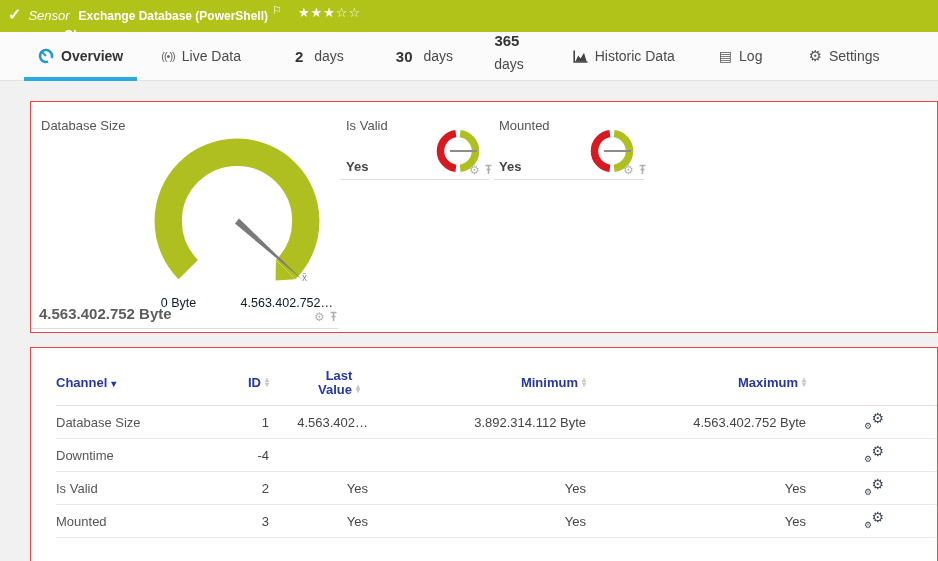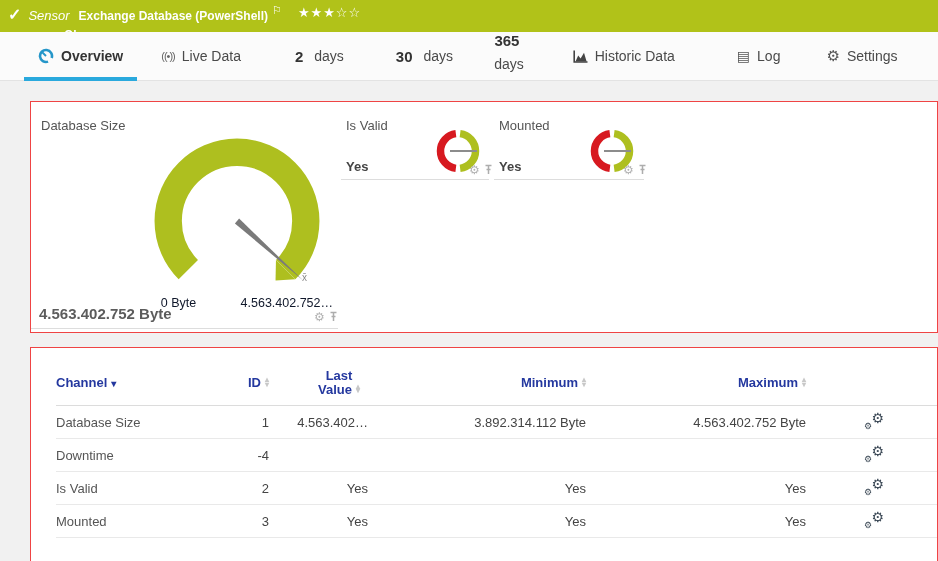--- a/index.html
+++ b/index.html
@@ -26,21 +26,21 @@
               border-bottom:1px solid #e3e3e3; display:flex; align-items:center; padding-left:24px; }
   .tab { position:relative; height:49px; display:flex; align-items:center; gap:7px;
          font-size:14px; color:#4a4a4a; cursor:pointer; white-space:nowrap; }
   .tab .num { font-weight:bold; color:#333; font-size:15px; margin-right:4px; }
   .tab-overview { padding:0 14px; font-weight:bold; color:#333; margin-right:24px; }
   .tab-overview::after { content:""; position:absolute; left:0; right:0; bottom:0; height:4px; background:#2aa9dd; }
   .tab-live { margin-right:54px; }
   .tab-2d { margin-right:52px; }
   .tab-30d { margin-right:41px; }
   .tab-365d { margin-right:49px;flex-direction:column; }
-  .tab-hist { margin-right:62px;text-align:center; }
+  .tab-hist { margin-right:44px;text-align:center; }
   .tab-log { margin-right:46px; }
   .icon-live { font-size:11px; color:#666; letter-spacing:-1px; }
   .icon-log { font-size:14px; color:#555; }
   .icon-settings { font-size:15px; color:#555; }
 
   
   .panel { position:absolute; background:#fff; border:1px solid #ef4444; }
   .panel-top { left:30px; top:101px; width:908px; height:232px; }
   .panel-table { left:30px; top:347px; width:908px; height:230px; }
 

